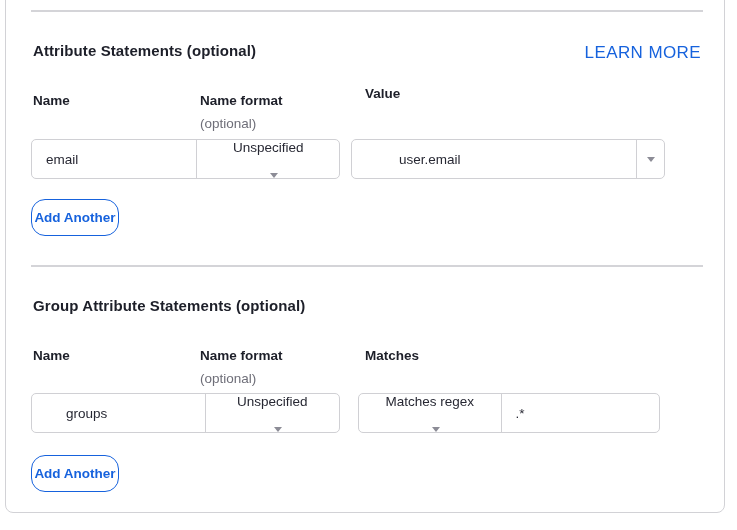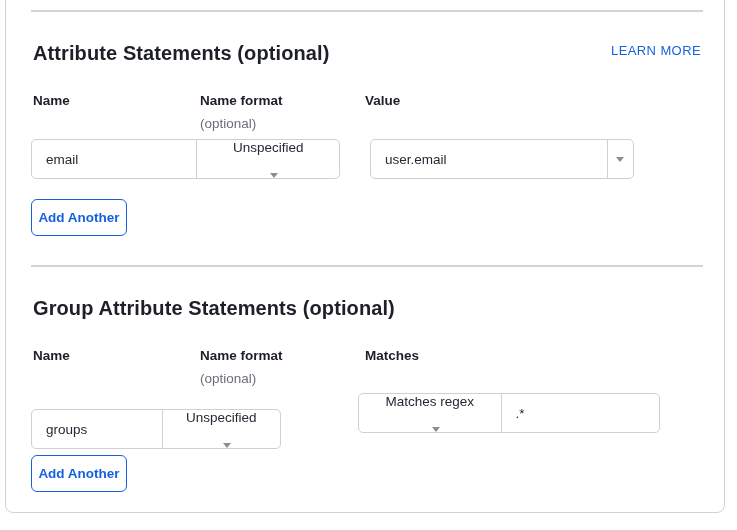--- a/index.html
+++ b/index.html
@@ -28,30 +28,30 @@
   .divider {
     position: absolute;
     left: 31px;
     width: 672px;
     height: 2px;
     background: #d4d4d8;
   }
   .section-title {
     position: absolute;
     left: 33px;
-    font-size: 20px;
+    font-size: 15px;
     font-weight: bold;
     color: #1d1f29;
     letter-spacing: 0.1px;
   }
   .learn-more {
     position: absolute;
     right: 36px;
     top: 43px;
-    font-size: 13px;
+    font-size: 17px;
     color: #1662dd;
     letter-spacing: 0.4px;
     text-decoration: none;
     cursor: pointer;
   }
   .col-label {
     position: absolute;
     font-size: 13.5px;
     font-weight: bold;
     color: #1d1f29;
@@ -111,25 +111,25 @@
   }
   .arrow-btn {
     width: 30px;
     justify-content: center;
     cursor: pointer;
   }
   .arrow-btn .caret { margin-left: 0; }
   .add-btn {
     position: absolute;
     left: 31px;
-    width: 96px;
+    width: 88px;
     height: 37px;
     background: #ffffff;
     border: 1px solid #1662dd;
-    border-radius: 6px;
+    border-radius: 14px;
     color: #1662dd;
     font-family: "Liberation Sans", "DejaVu Sans", sans-serif;
     font-size: 13.5px;
     font-weight: bold;
     cursor: pointer;
   }
 </style>
 </head>
 <body>
 
@@ -138,53 +138,53 @@
 
   <div class="divider" style="top:10px;"></div>
 
   <div class="section-title" style="top:42px;">Attribute Statements (optional)</div>
 
   <a class="learn-more">LEARN MORE</a>
 
   <div class="col-label" style="left:33px; top:93px;">Name</div>
   <div class="col-label" style="left:200px; top:93px;">Name format</div>
   <div class="col-note" style="left:200px; top:116px;">(optional)</div>
-  <div class="col-label" style="left:365px; top:93px;">Value</div>
+  <div class="col-label" style="left:365px; top:86px;">Value</div>
 
   <div class="input-group" style="left:31px; top:139px; width:309px;">
     <div class="cell" style="width:165px;">
       <input class="text-input" type="text" value="email" style="">
     </div>
     <div class="cell select-cell" style="width:143px;">
       <span class="select-text">Unspecified</span>
       <span class="caret"></span>
     </div>
   </div>
 
-  <div class="input-group" style="left:370px; top:139px; width:264px;">
+  <div class="input-group" style="left:351px; top:139px; width:314px;padding-left:33px;">
     <div class="cell" style="width:270px;">
       <input class="text-input" type="text" value="user.email" style="">
     </div>
     <div class="cell arrow-btn">
       <span class="caret"></span>
     </div>
   </div>
 
   <button class="add-btn" style="top:199px;">Add Another</button>
 
   <div class="divider" style="top:265px;"></div>
 
   <div class="section-title" style="top:297px;">Group Attribute Statements (optional)</div>
 
   <div class="col-label" style="left:33px; top:348px;">Name</div>
   <div class="col-label" style="left:200px; top:348px;">Name format</div>
   <div class="col-note" style="left:200px; top:371px;">(optional)</div>
   <div class="col-label" style="left:365px; top:348px;">Matches</div>
 
-  <div class="input-group" style="left:31px; top:409px; width:250px;">
+  <div class="input-group" style="left:31px; top:393px; width:309px;padding-left:20px;">
     <div class="cell" style="width:165px;">
       <input class="text-input" type="text" value="groups" style="">
     </div>
     <div class="cell select-cell" style="width:143px;">
       <span class="select-text">Unspecified</span>
       <span class="caret"></span>
     </div>
   </div>
 
   <div class="input-group" style="left:358px; top:393px; width:302px;">

